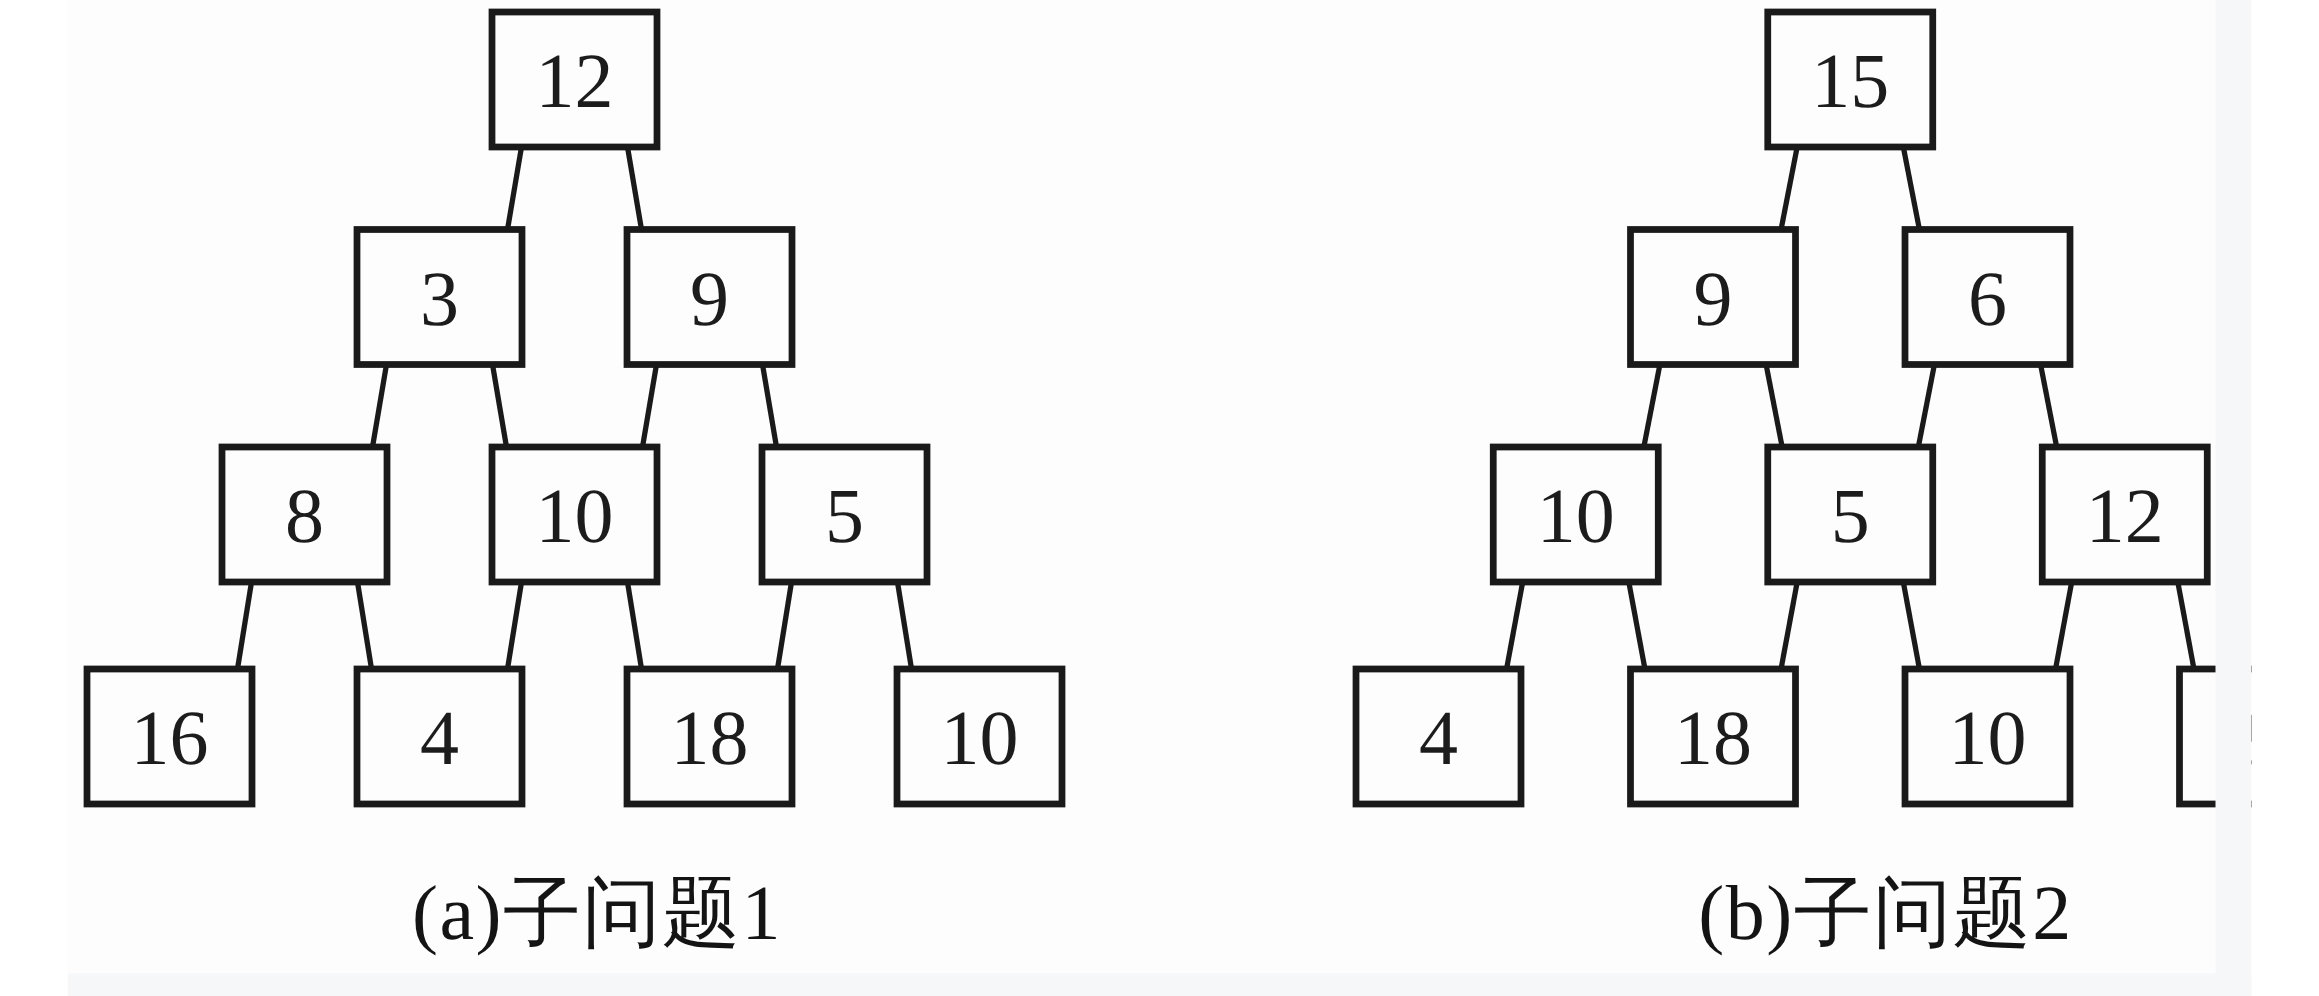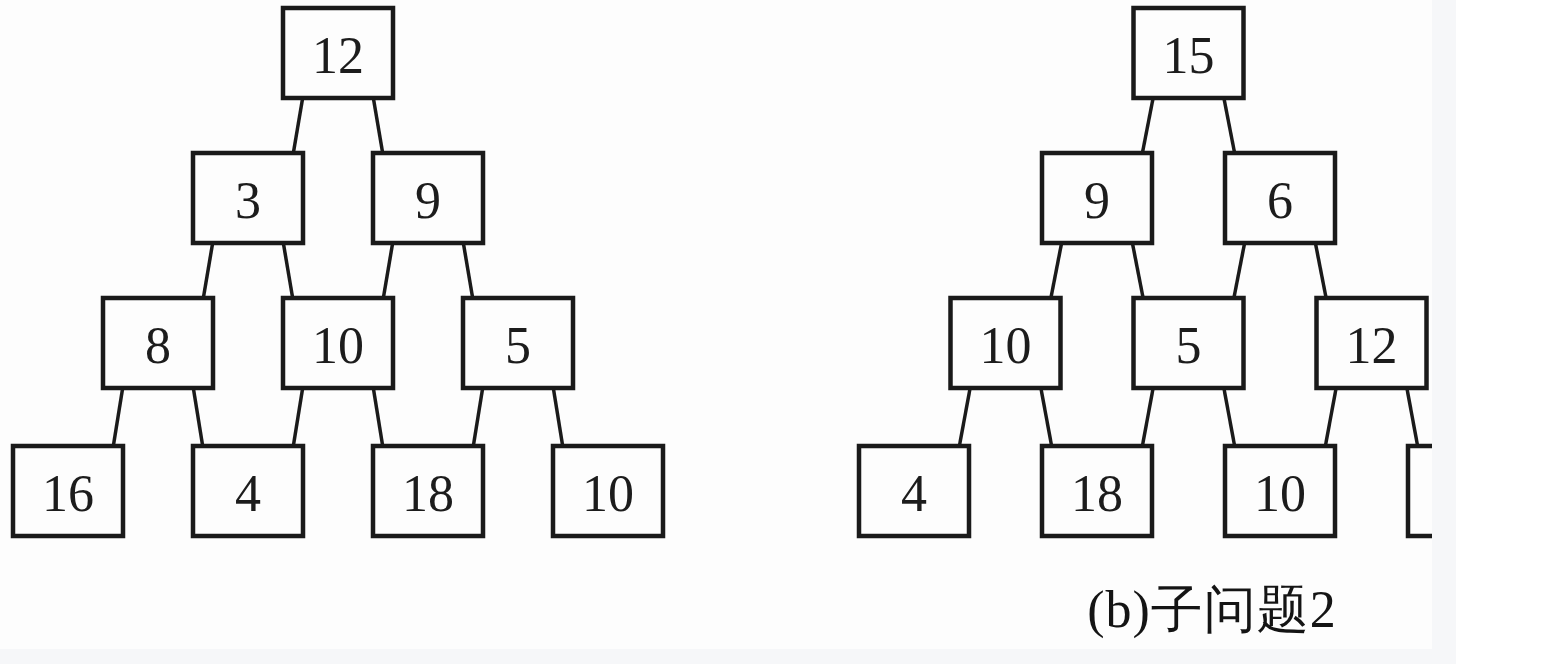--- a/index.html
+++ b/index.html
@@ -7,20 +7,21 @@
     padding: 0;
     background: #ffffff;
     font-family: "Liberation Serif", "DejaVu Serif", serif;
   }
   .page {
     position: relative;
     width: 1456px;
     height: 664px;
     background: #fdfdfd;
     overflow: hidden;
+    margin-left: 45px;
   }
   .diagram-svg {
     position: absolute;
     left: 0;
     top: 0;
     width: 1546px;
     height: 664px;
     display: block;
   }
   .caption {
@@ -120,19 +121,20 @@
         <text x="914" y="493" text-anchor="middle" dominant-baseline="central" font-size="52" fill="#1c1c1c" font-family="&quot;Liberation Serif&quot;, &quot;DejaVu Serif&quot;, serif">4</text>
         <rect x="1042" y="446" width="110" height="90" fill="#fdfdfd" stroke="#1a1a1a" stroke-width="4.5"></rect>
         <text x="1097" y="493" text-anchor="middle" dominant-baseline="central" font-size="52" fill="#1c1c1c" font-family="&quot;Liberation Serif&quot;, &quot;DejaVu Serif&quot;, serif">18</text>
         <rect x="1225" y="446" width="110" height="90" fill="#fdfdfd" stroke="#1a1a1a" stroke-width="4.5"></rect>
         <text x="1280" y="493" text-anchor="middle" dominant-baseline="central" font-size="52" fill="#1c1c1c" font-family="&quot;Liberation Serif&quot;, &quot;DejaVu Serif&quot;, serif">10</text>
         <rect x="1408" y="446" width="110" height="90" fill="#fdfdfd" stroke="#1a1a1a" stroke-width="4.5"></rect>
         <text x="1463" y="493" text-anchor="middle" dominant-baseline="central" font-size="52" fill="#1c1c1c" font-family="&quot;Liberation Serif&quot;, &quot;DejaVu Serif&quot;, serif">9</text>
       </g>
     </svg>
 
+  <div class="caption caption-a">(a)子问题1</div>
 
   <div class="caption caption-b">(b)子问题2</div>
 
   <div class="strip-right" style="background: rgb(246, 247, 249);"></div>
   <div class="strip-bottom" style="background: rgb(246, 247, 249);"></div>
 
 </div>
 
 </body></html>

